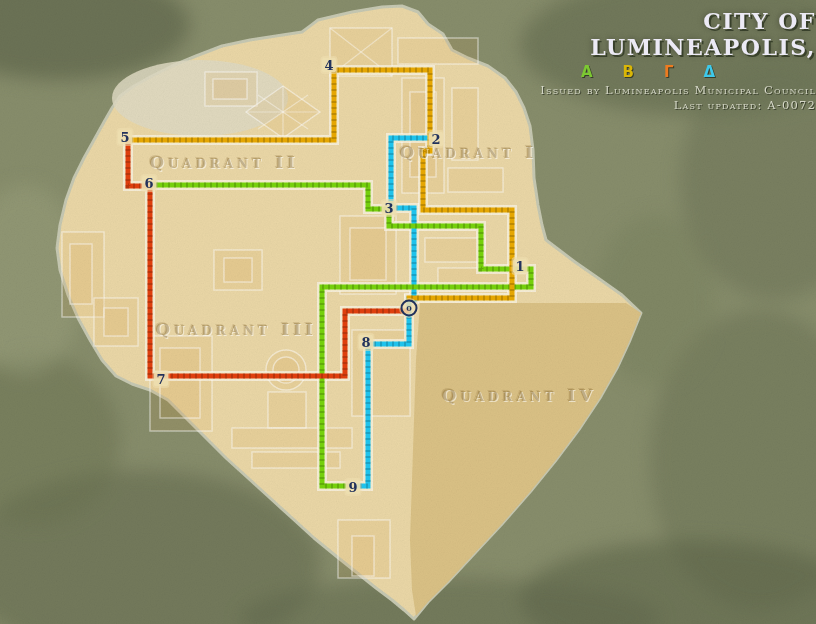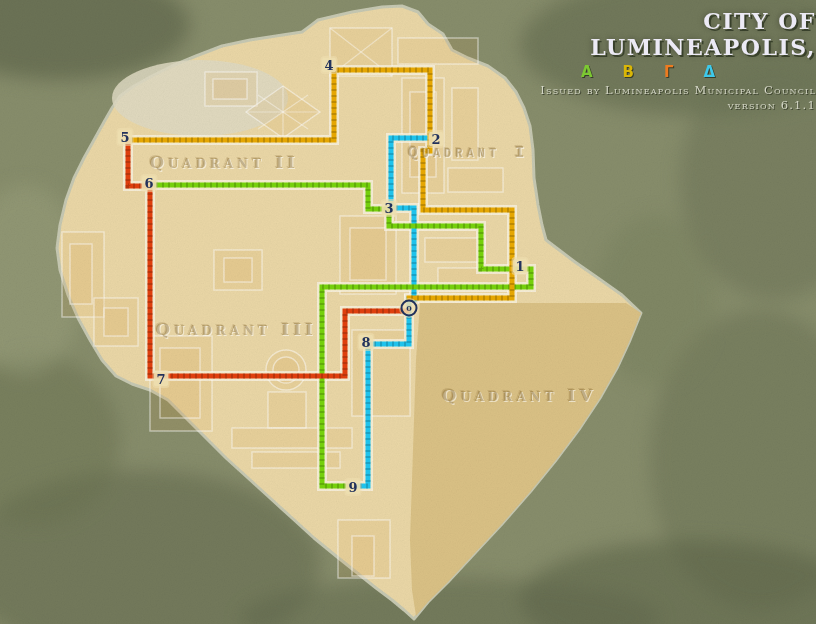--- a/index.html
+++ b/index.html
@@ -150,24 +150,24 @@
       <div class="map-title">
         <span>CITY OF LUMINEAPOLIS,</span><br>
       </div>
       <div class="legend-row" id="legend-row">
           <span class="legend-letter" style="color: rgb(124, 200, 50);">Α</span>
           <span class="legend-letter" style="color: rgb(217, 182, 6);">Β</span>
           <span class="legend-letter" style="color: rgb(238, 123, 31);">Γ</span>
           <span class="legend-letter" style="color: rgb(62, 201, 234);">Δ</span>
         </div>
       <div class="credit first">Issued by Lumineapolis Municipal Council</div>
-      <div class="credit">version 6.1.1</div>
+      <div class="credit">Last updated: A-0072</div>
     </div>
     <div id="quadrant-labels">
-        <div class="quadrant-label" style="left: 468px; top: 152px; font-family: Liberation Mono, monospace;">Quadrant I</div>
+        <div class="quadrant-label" style="left: 468px; top: 152px;">Quadrant I</div>
         <div class="quadrant-label" style="left: 224px; top: 162px;">Quadrant II</div>
         <div class="quadrant-label" style="left: 236px; top: 329px;">Quadrant III</div>
         <div class="quadrant-label" style="left: 519px; top: 395px; text-align: center;">Quadrant IV</div>
       </div>
     <div id="stations">
         <div class="station" style="left: 520px; top: 266px; color: rgb(34, 50, 92);">1</div>
         <div class="station" style="left: 436px; top: 139px; color: rgb(34, 50, 92);">2</div>
         <div class="station" style="left: 389px; top: 208px; color: rgb(34, 50, 92);">3</div>
         <div class="station" style="left: 329px; top: 65px; color: rgb(34, 50, 92);">4</div>
         <div class="station" style="left: 125px; top: 137px; color: rgb(34, 50, 92);">5</div>

